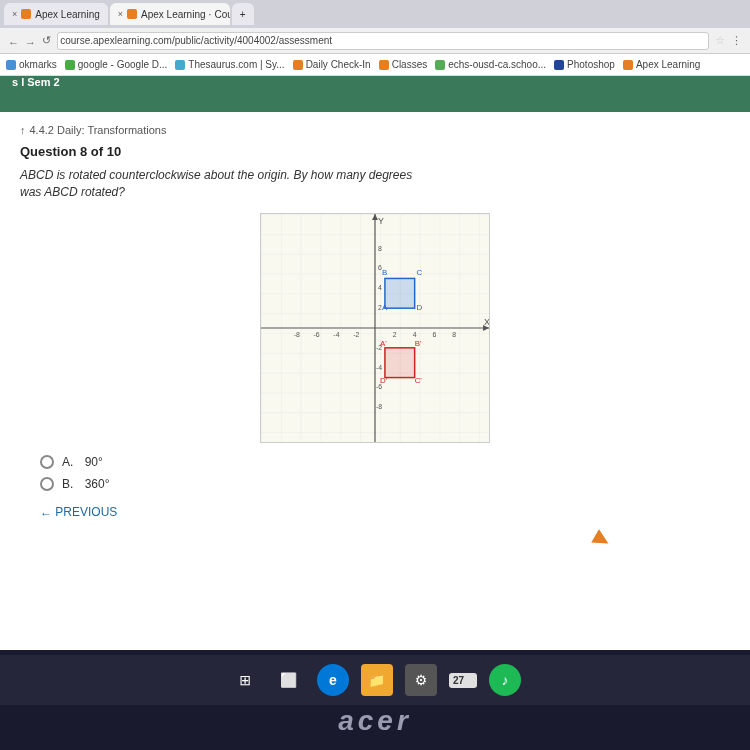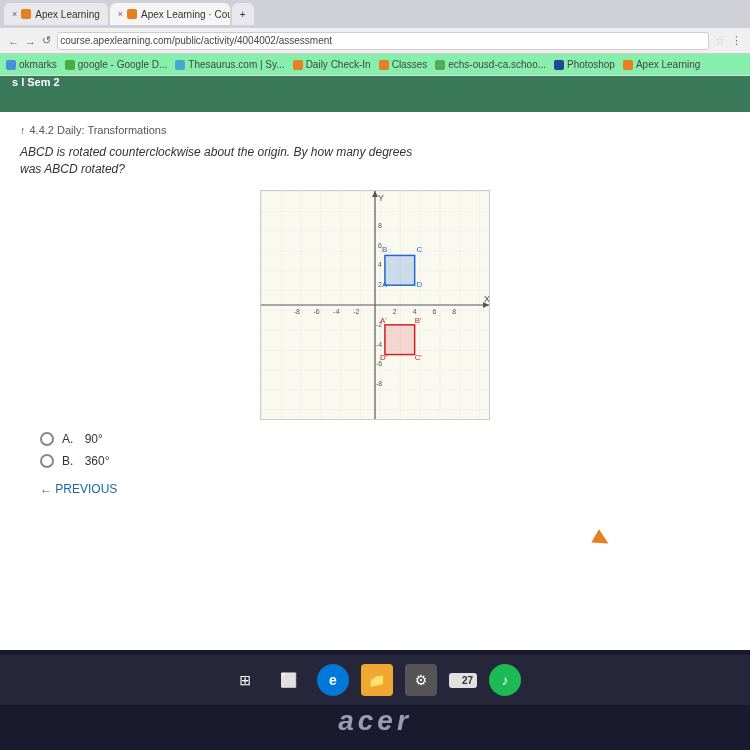--- a/index.html
+++ b/index.html
@@ -98,21 +98,21 @@
       cursor: pointer;
     }
 
     .star-icon {
       font-size: 11px;
       color: #ccc;
     }
 
     
     .bookmarks-bar {
-      background: #86efac;
+      background: #ffffff;
       height: 22px;
       display: flex;
       align-items: center;
       padding: 0 6px;
       gap: 8px;
       border-bottom: 1px solid #ddd;
       font-size: 10px;
       color: #444;
       overflow: hidden;
     }
@@ -286,21 +286,21 @@
     }
 
     .date-badge {
       background: #e0e0e0;
       color: #333;
       font-size: 10px;
       font-weight: bold;
       padding: 2px 4px;
       border-radius: 3px;
       min-width: 28px;
-      text-align: right;
+      text-align: left;
     }
 
     
     .orange-arrow {
       position: absolute;
       right: 140px;
       bottom: 100px;
       color: #e67e22;
       font-size: 20px;
       transform: rotate(30deg);
@@ -377,20 +377,23 @@
     <span>s I Sem 2</span>
   </div>
 
   <div class="main-content">
 
     <div class="breadcrumb">
       <span>↑</span>
       <span>4.4.2 Daily: Transformations</span>
     </div>
 
+    <div class="question-header">
+      <span>Question 8 of 10</span>
+    </div>
 
     <div class="question-text">
       <em>ABCD is rotated counterclockwise about the origin. By how many degrees</em><br>
       <em>was ABCD rotated?</em>
     </div>
 
     <div class="graph-container">
       <svg class="graph-svg" viewBox="0 0 230 230">
 
         <defs>

